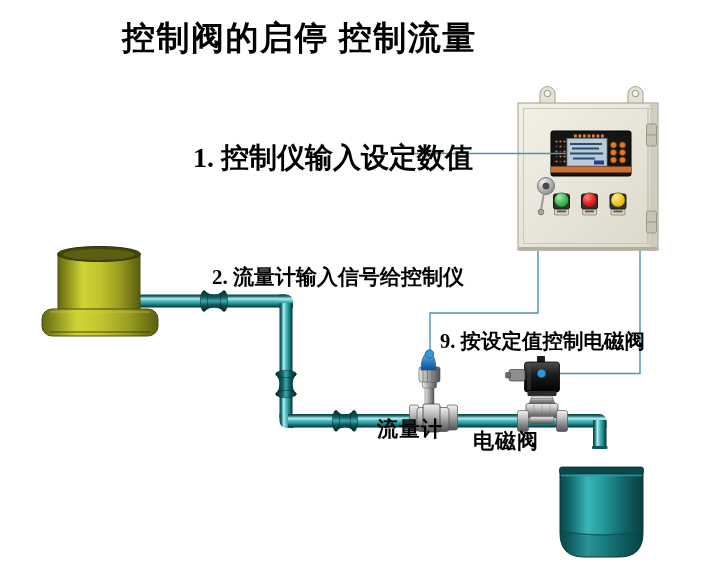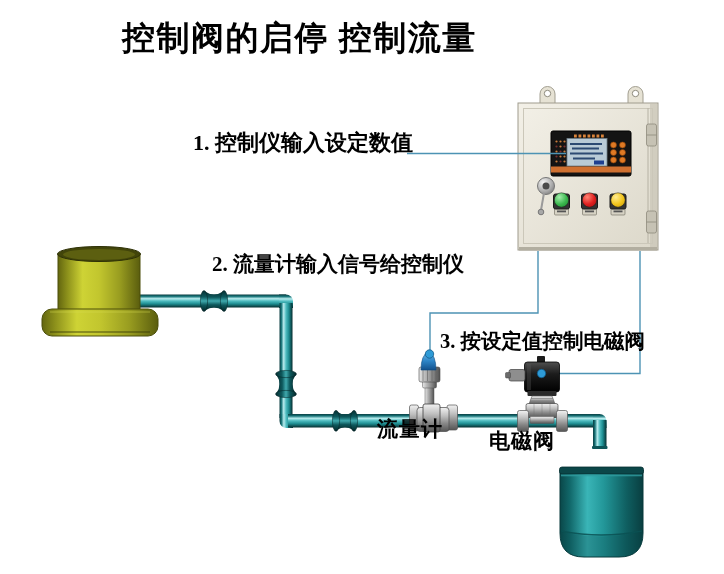--- a/index.html
+++ b/index.html
@@ -1,25 +1,25 @@
 <!DOCTYPE html>
 <html><head>
 <meta charset="utf-8">
 <style>
   html,body{margin:0;padding:0;background:#fff;}
   .canvas{position:relative;width:724px;height:574px;background:#ffffff;overflow:hidden;
           font-family:"Liberation Serif",serif;color:#000;}
   .lbl{position:absolute;font-weight:bold;white-space:nowrap;}
   #title{left:122px;top:16px;font-size:33px;letter-spacing:1.5px;}
-  #step1{left:193px;top:128px;font-size:22px;}
-  #step2{left:212px;top:250px;font-size:21px;}
+  #step1{left:193px;top:139px;font-size:28px;}
+  #step2{left:212px;top:263px;font-size:21px;}
   #step3{left:440px;top:329px;font-size:20.5px;width:212px;white-space:normal;line-height:1.18;}
   #tank-label{left:66px;top:334px;font-size:22px;letter-spacing:1px;}
   #flowmeter-label{left:377px;top:415px;font-size:21px;letter-spacing:1px;}
-  #solenoid-label{left:489px;top:427px;font-size:21px;letter-spacing:1px;}
+  #solenoid-label{left:473px;top:427px;font-size:21px;letter-spacing:1px;}
   #outlet-label{left:564px;top:443px;font-size:21px;letter-spacing:1px;}
   svg{position:absolute;left:0;top:0;}
 </style>
 </head>
 <body>
 
 <div class="canvas">
 
 <svg width="724" height="574" viewBox="0 0 724 574">
   <defs>
@@ -295,17 +295,17 @@
     <rect x="556.5" y="410.5" width="11" height="21" rx="2" fill="url(#metalV)" stroke="#555" stroke-width=".7"></rect>
   </g>
 
   <circle cx="429.5" cy="354" r="4.2" fill="#2e9ad6" stroke="#0f5a8a" stroke-width=".8"></circle>
   <circle cx="541.5" cy="373.5" r="4.2" fill="#2e9ad6" stroke="#0f5a8a" stroke-width=".8"></circle>
 </svg>
 
 <div class="lbl" id="title">控制阀的启停 控制流量</div>
 <div class="lbl" id="step1">1. 控制仪输入设定数值</div>
 <div class="lbl" id="step2">2. 流量计输入信号给控制仪</div>
-<div class="lbl" id="step3">3. 按设定值控制电磁阀</div>
+<div class="lbl" id="step3">9. 按设定值控制电磁阀</div>
 <div class="lbl" id="flowmeter-label">流量计</div>
 <div class="lbl" id="solenoid-label">电磁阀</div>
 
 </div>
 
 </body></html>

